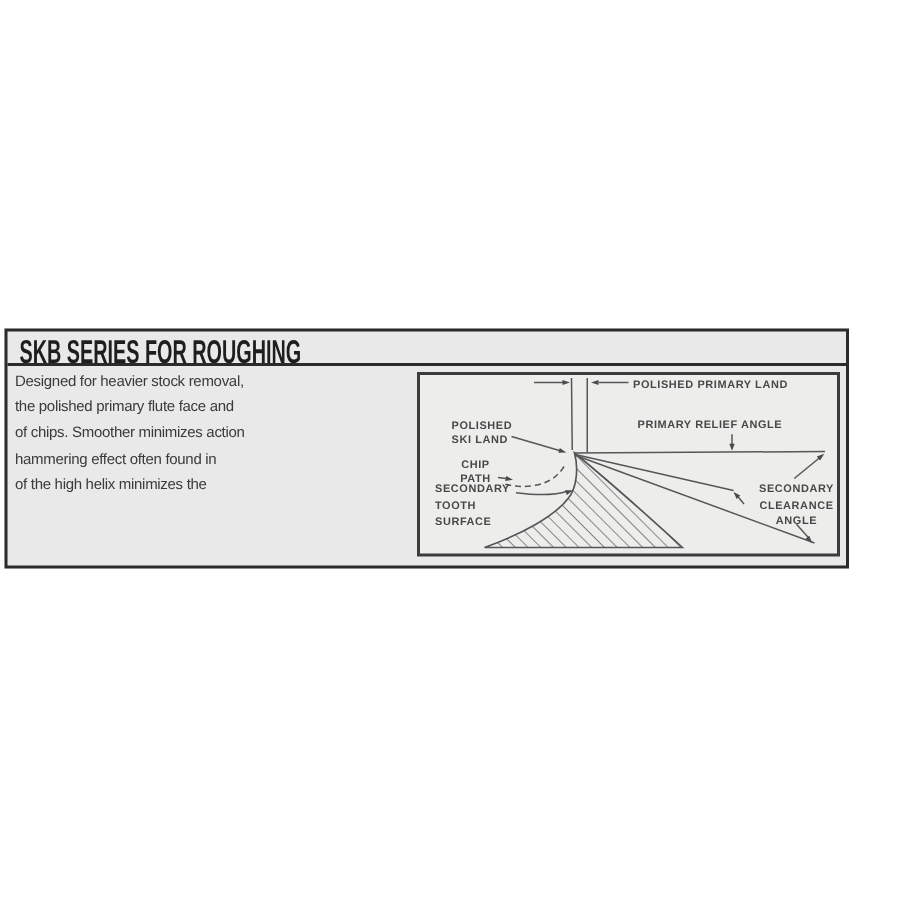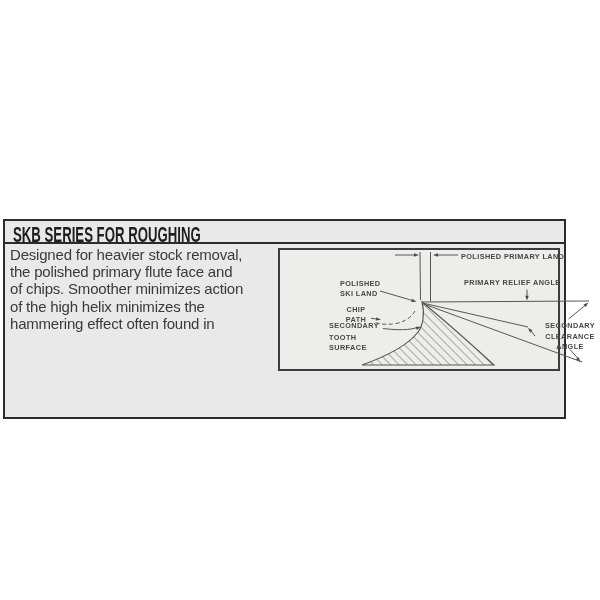--- a/index.html
+++ b/index.html
@@ -3,55 +3,55 @@
 <meta charset="utf-8">
 <style>
   :root{
     --page-bg:#ffffff; --panel-bg:#e8e9e8; --panel-border:#2b2b2b;
     --figure-bg:#edeeec; --figure-border:#3c3c3c;
     --text:#3a3a3a; --title:#1e1e1e; --line:#565656; --label:#474747;
   }
   html,body{margin:0;padding:0;}
   body{width:600px;height:600px;background:var(--page-bg);
        font-family:"Liberation Sans",sans-serif;position:relative;overflow:hidden;}
-  .panel{position:absolute;left:3px;top:219px;width:563px;height:200px;
+  .panel{position:absolute;left:3px;top:219px;width:563px;height:160px;
          box-sizing:border-box;border:2px solid var(--panel-border);
          background:var(--panel-bg);}
   .title{position:absolute;left:8px;top:3px;font-size:22px;line-height:22px;
          font-weight:bold;color:var(--title);white-space:nowrap;
          transform:scaleX(0.60);transform-origin:0 50%;letter-spacing:0;}
   .rule{position:absolute;left:0;right:0;top:21px;height:2.4px;
         background:var(--panel-border);}
   .body-text{position:absolute;left:5px;top:25px;color:var(--text);
-             font-size:15px;line-height:17.2px;letter-spacing:-0.2px;
+             font-size:10px;line-height:17.2px;letter-spacing:-0.2px;
              white-space:nowrap;}
   .figure{position:absolute;left:273px;top:27px;width:282px;height:123px;
           box-sizing:border-box;border:2px solid var(--figure-border);
-          background:var(--figure-bg);padding-left:39px;}
+          background:var(--figure-bg);}
   .figure svg{display:block;width:278px;height:119px;}
   .dline{stroke:var(--line);stroke-width:1;fill:none;}
   .dashed{stroke:var(--line);stroke-width:1;fill:none;stroke-dasharray:4 2.6;}
   .ah{fill:#4a4a4a;stroke:none;}
   .lbl{font-family:"Liberation Sans",sans-serif;font-size:7.3px;font-weight:bold;
        fill:var(--label);letter-spacing:0.4px;}
   .tooth{fill:url(#hatch);stroke:#555555;stroke-width:1.1;}
 </style>
 </head>
 <body>
 
 <div class="panel">
   <div class="title">SKB SERIES FOR ROUGHING</div>
   <div class="rule"></div>
 
   <div class="body-text">
     <div>Designed for heavier stock removal,</div>
     <div>the polished primary flute face and</div>
     <div>of chips. Smoother minimizes action</div>
+    <div>hammering effect often found in</div>
     <div>of the high helix minimizes the</div>
-    <div>hammering effect often found in</div>
   </div>
 
   <div class="figure">
     <svg viewBox="0 0 278 119">
       <defs>
         <pattern id="hatch" width="6" height="6" patternUnits="userSpaceOnUse" patternTransform="rotate(45)">
           <line x1="0" y1="0" x2="6" y2="0" stroke="#616161" stroke-width="1"></line>
         </pattern>
       </defs>
 

